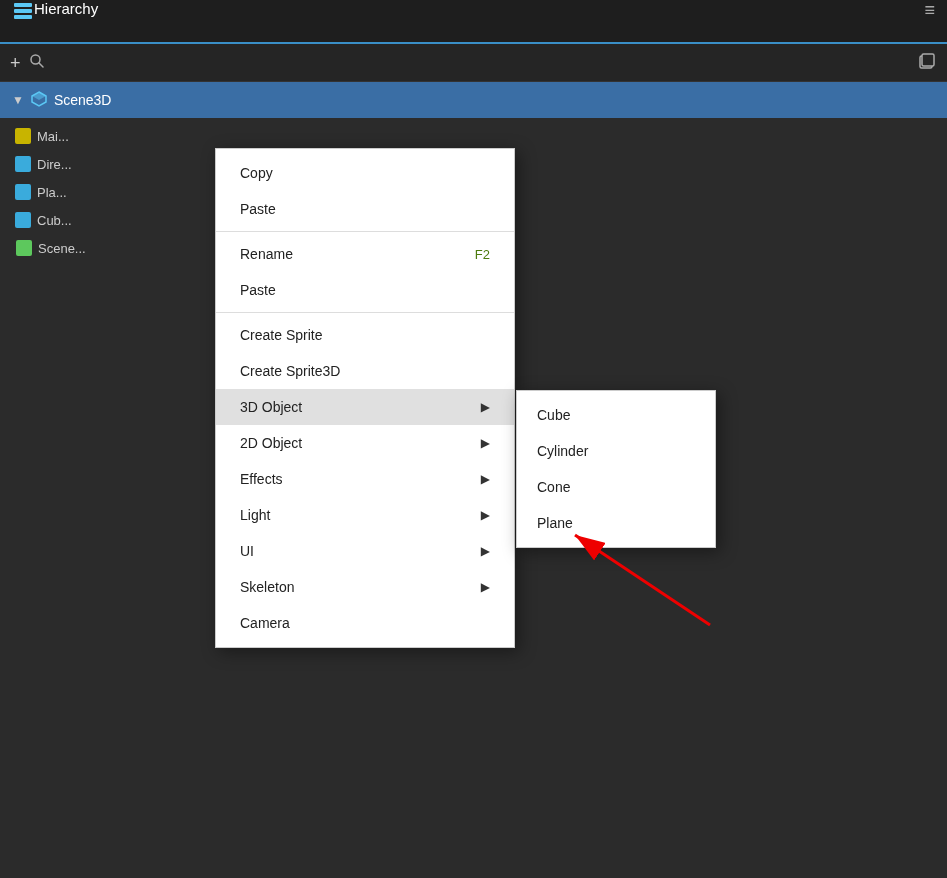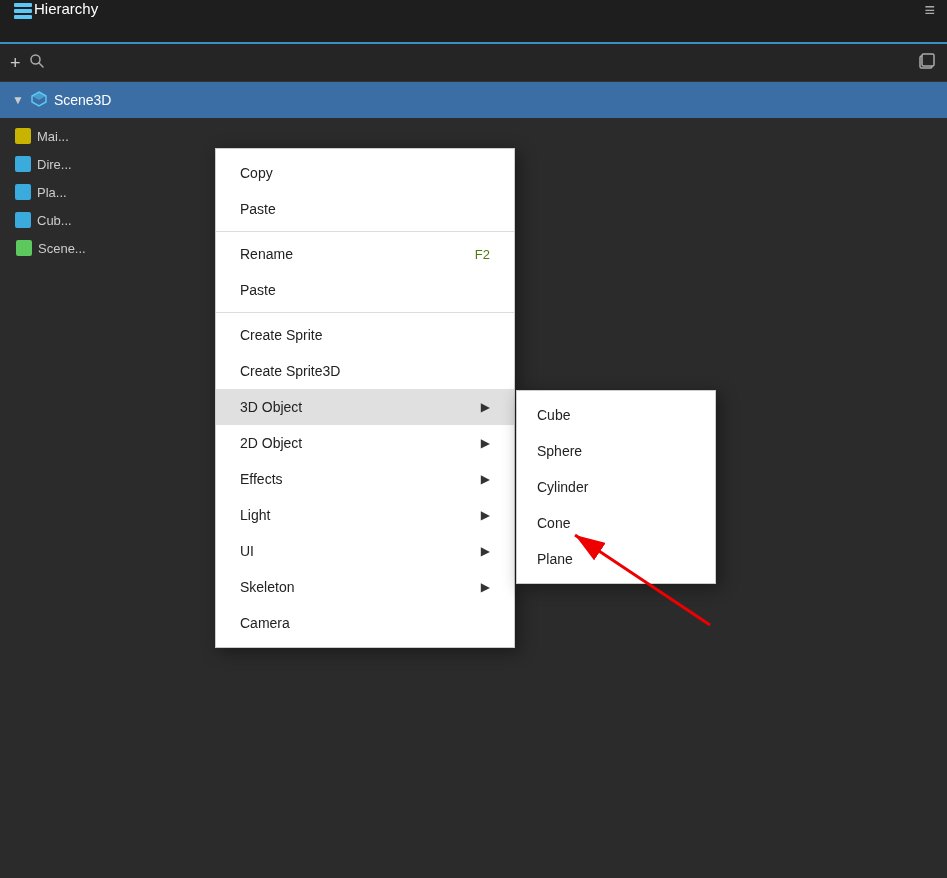--- a/index.html
+++ b/index.html
@@ -331,23 +331,20 @@
   <div class="menu-item">
     <span>Camera</span>
   </div>
 </div>
 
 <div class="submenu">
   <div class="submenu-item">
     <span>Cube</span>
   </div>
   <div class="submenu-item">
-    <span>Sphere</span>
-  </div>
-  <div class="submenu-item">
     <span>Cylinder</span>
   </div>
   <div class="submenu-item">
     <span>Cone</span>
   </div>
   <div class="submenu-item">
     <span>Plane</span>
   </div>
 </div>
 

